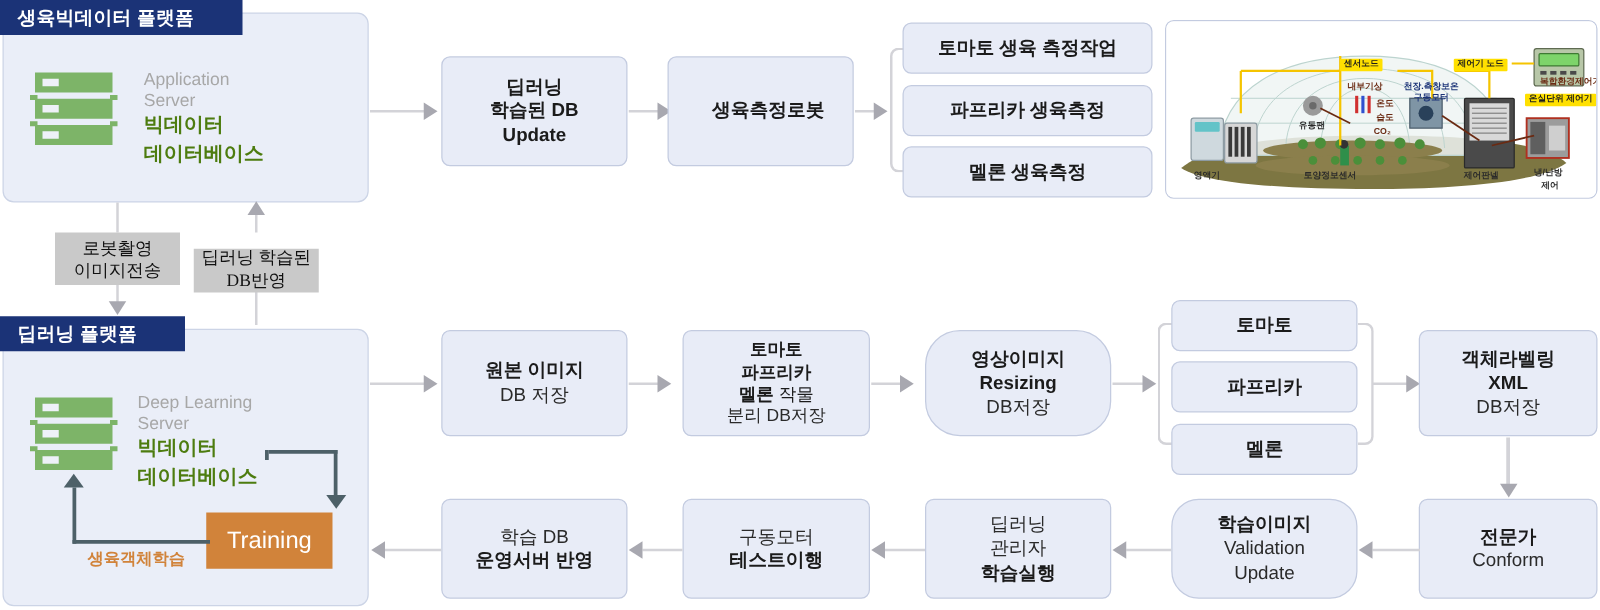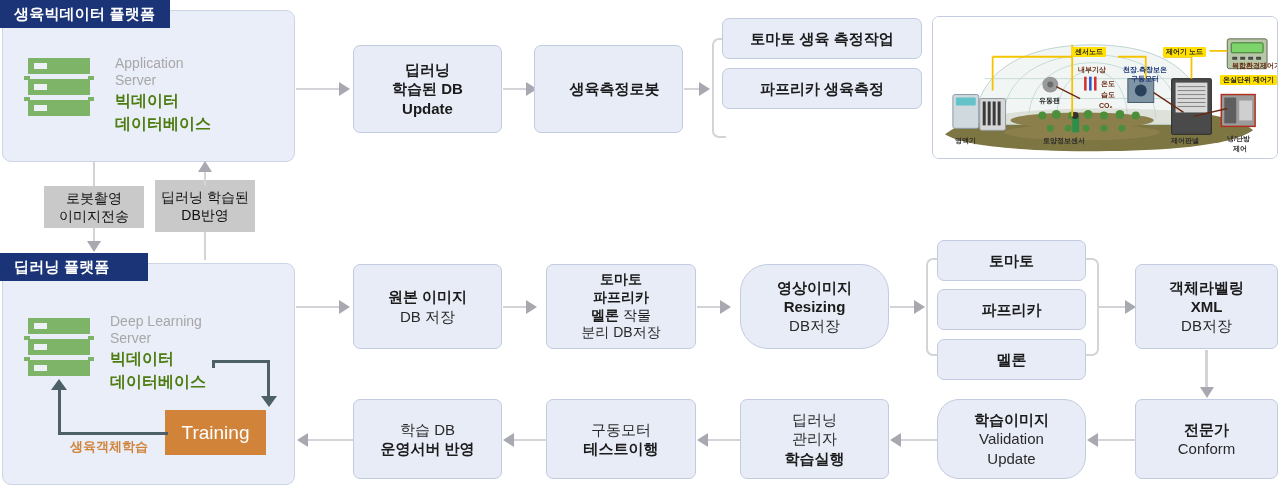--- a/index.html
+++ b/index.html
@@ -193,21 +193,21 @@
   }
   .gh-cap.blue { color: #1b3377; }
   .gh-cap.rd { color: #6a2a12; }
 </style>
 </head>
 <body>
 
 <div id="root">
 
   <div class="panel" style="left:2px; top:10px; width:293px; height:152px;"></div>
-  <div class="panel-title" style="left:0px; top:0px; width:170px;">
+  <div class="panel-title" style="left:0px; top:0px; width:194px;">
     <span>생육빅데이터 플랫폼</span>
   </div>
 
   <div class="server-icon" style="left:28px; top:58px;">
     <div class="bar" style="top:0;">
         <i></i>
       </div>
     <div class="bar" style="top:21px;">
         <i></i>
       </div>
@@ -229,21 +229,21 @@
 
   <div class="vline" style="left:93px; top:162px; height:24px;"></div>
   <div class="steplabel" style="left:44px; top:186px; width:100px; height:42px;">
     <span>로봇촬영</span>
     <span>이미지전송</span>
   </div>
   <div class="vline" style="left:93px; top:228px; height:14px;"></div>
   <div class="arrow-d" style="left:87px; top:241px;"></div>
 
   <div class="vline" style="left:204px; top:228px; height:32px;"></div>
-  <div class="steplabel" style="left:155px; top:180px; width:100px; height:52px;">
+  <div class="steplabel" style="left:155px; top:199px; width:100px; height:35px;font-family:Liberation Serif, serif;">
     <span>딥러닝 학습된</span>
     <span>DB반영</span>
   </div>
   <div class="vline" style="left:204px; top:172px; height:14px;"></div>
   <div class="arrow-u" style="left:198px; top:161px;"></div>
 
   <div class="panel" style="left:2px; top:263px; width:293px; height:222px;"></div>
   <div class="panel-title" style="left:0px; top:253px; width:148px;">
     <span>딥러닝 플랫폼</span>
   </div>
@@ -304,20 +304,23 @@
   <div class="hline" style="left:684px; top:88px; width:16px;"></div>
   <div class="arrow-r" style="left:699px; top:82px;"></div>
   <div class="bracket left" style="left:712px; top:38px; width:14px; height:100px;"></div>
 
   <div class="node" style="left:722px; top:18px; width:200px; height:41px;">
     <span class="ln b">토마토 생육 측정작업</span>
   </div>
   <div class="node" style="left:722px; top:68px; width:200px; height:41px;">
     <span class="ln b">파프리카 생육측정</span>
   </div>
+  <div class="node" style="left:722px; top:117px; width:200px; height:41px;">
+    <span class="ln b">멜론 생육측정</span>
+  </div>
 
   <div class="photo-frame" style="left:932px; top:16px; width:346px; height:143px;">
     <svg class="photo-inner" viewBox="0 0 346 143" preserveAspectRatio="none">
       <rect x="0" y="0" width="346" height="143" fill="#ffffff"></rect>
 
       <path d="M12 118 C 40 96, 100 92, 170 92 C 250 92, 305 98, 322 114 C 300 130, 230 135, 165 135 C 90 135, 30 130, 12 118 Z" fill="#7d7642"></path>
 
       <path d="M42 108 C 44 52, 95 28, 160 28 C 225 28, 272 52, 274 108 Z" fill="#eef5f3" fill-opacity="0.85" stroke="#bcd4cf" stroke-width="1"></path>
       <g stroke="#bcd4cf" stroke-width="0.8" fill="none">
         <path d="M70 104 C 72 60, 110 38, 160 38 C 210 38, 246 60, 248 104"></path>

